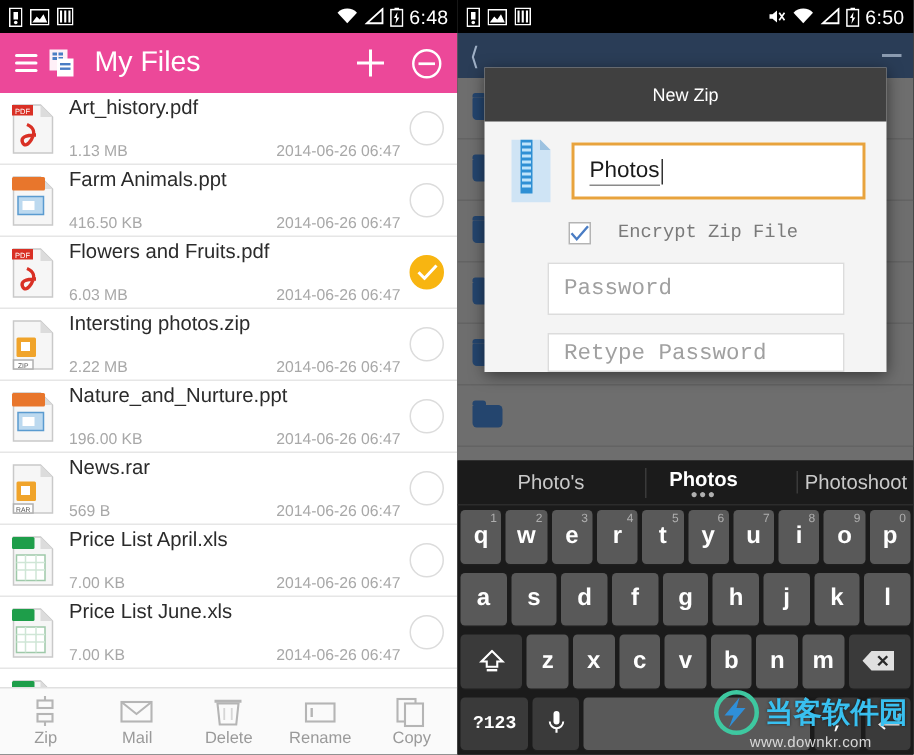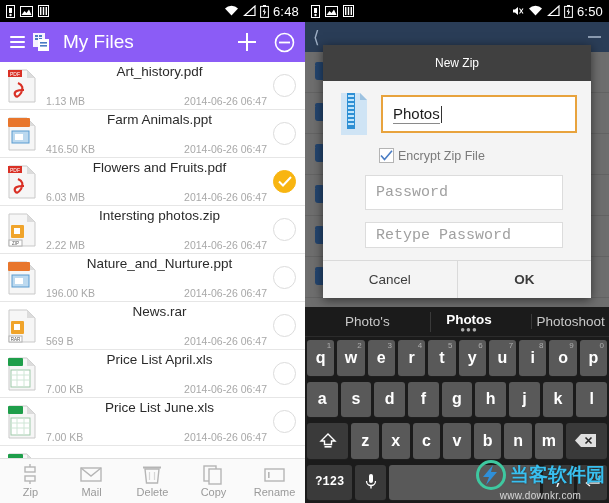--- a/index.html
+++ b/index.html
@@ -20,31 +20,31 @@
   .sb-right { margin-left:auto; display:flex; align-items:center; gap:4px; }
   .sb-clock { font-size:13px; color:#fff; letter-spacing:.2px; }
   .sb-ico { display:block; }
 
   
   .panel-left {
     width:305px; height:503px; background:#fff;
     display:flex; flex-direction:column; position:relative;
   }
   .appbar {
-    height:40px; background:#8b5cf6; display:flex; align-items:center;
+    height:40px; background:#ec4899; display:flex; align-items:center;
     padding:0 10px; flex:0 0 auto;
   }
   .appbar-title {
     color:#fff; font-size:19px; margin-left:9px; font-weight:400;
   }
   .appbar-actions { margin-left:auto; display:flex; align-items:center; gap:16px; }
   .hamburger { display:flex; flex-direction:column; gap:3px; width:15px; }
   .hamburger i { display:block; height:2px; background:#fff; border-radius:1px; }
 
-  .filelist { flex:1 1 auto; overflow:hidden; background:#fff;text-align:center; }
+  .filelist { flex:1 1 auto; overflow:hidden; background:#fff; }
   .filerow {
     height:48px; display:flex; align-items:center;
     padding:0 9px 0 7px; border-bottom:1px solid #e6e6e6;
     position:relative;
   }
   .ficon { width:30px; height:34px; flex:0 0 auto; margin-right:9px; }
   .fmeta { flex:1 1 auto; min-width:0; }
   .fname {
     font-size:13.5px; color:#2b2b2b; line-height:16px;
     white-space:nowrap; overflow:hidden; text-overflow:ellipsis;
@@ -111,21 +111,21 @@
     flex:1 1 auto; height:38px; background:#fff;
     border:2px solid #e8a33d; display:flex; align-items:center;
     padding:0 10px;
   }
   .nameval {
     font-size:15px; color:#1a1a1a;
     border-bottom:1px solid #8a8a8a; padding-bottom:1px;
   }
   .caret { width:1px; height:17px; background:#333; margin-left:1px; }
 
-  .checkrow { display:flex; align-items:flex-end; gap:4px; margin:13px 0 0 42px; }
+  .checkrow { display:flex; align-items:flex-start; gap:18px; margin:13px 0 0 42px;font-family:Liberation Mono, monospace; }
   .cbox {
     width:15px; height:15px; background:#fff; border:1px solid #b4b4b4;
     display:flex; align-items:center; justify-content:center; flex:0 0 auto;
   }
   .cblabel { font-size:12.5px; color:#7a7a7a; }
 
   .pwfield {
     height:35px; background:#fff; border:1px solid #dcdcdc;
     margin:12px 14px 0 28px; display:flex; align-items:center; padding:12px 10px;
   }
@@ -433,31 +433,31 @@
         <div class="bb-item">
           <svg width="23" height="21" viewBox="0 0 23 21">
             <path d="M4 5 H18 L16.5 19 H5.5 Z" fill="none" stroke="#b5b5b5" stroke-width="1.4"></path>
             <rect x="2" y="2.5" width="18" height="2" fill="#b5b5b5"></rect>
             <path d="M8.5 8 V16 M13.5 8 V16" stroke="#d6d6d6" stroke-width="1.2"></path>
           </svg>
           <span class="bb-label">Delete</span>
         </div>
         <div class="bb-item">
           <svg width="23" height="21" viewBox="0 0 23 21">
+            <rect x="2" y="5" width="19" height="12" fill="none" stroke="#b5b5b5" stroke-width="1.4"></rect>
+            <rect x="5" y="8" width="1.6" height="6" fill="#b5b5b5"></rect>
+          </svg>
+          <span class="bb-label">Rename</span>
+        </div>
+        <div class="bb-item">
+          <svg width="23" height="21" viewBox="0 0 23 21">
             <rect x="2" y="2" width="12" height="15" fill="none" stroke="#b5b5b5" stroke-width="1.4"></rect>
             <rect x="7" y="5" width="12" height="15" fill="#fafafa" stroke="#b5b5b5" stroke-width="1.4"></rect>
           </svg>
           <span class="bb-label">Copy</span>
-        </div>
-        <div class="bb-item">
-          <svg width="23" height="21" viewBox="0 0 23 21">
-            <rect x="2" y="5" width="19" height="12" fill="none" stroke="#b5b5b5" stroke-width="1.4"></rect>
-            <rect x="5" y="8" width="1.6" height="6" fill="#b5b5b5"></rect>
-          </svg>
-          <span class="bb-label">Rename</span>
         </div>
       </div>
   </div>
 
   <div class="panel-right">
 
     <div class="statusbar">
       <div class="sb-left">
         <svg class="sb-ico" width="9" height="13" viewBox="0 0 9 13">
           <rect x="0.5" y="0.5" width="8" height="12" fill="none" stroke="#fff"></rect>
@@ -557,24 +557,20 @@
           </div>
 
           <div class="pwfield">
             <span>Password</span>
           </div>
           <div class="pwfield pw-clip">
             <span>Retype Password</span>
           </div>
         </div>
 
-        <div class="dlg-actions">
-          <div class="dlg-btn">Cancel</div>
-          <div class="dlg-btn primary">OK</div>
-        </div>
       </div>
     </div>
 
     <div class="keyboard">
       <div class="suggestbar">
           <div class="sugg">
             <span>Photo's</span>
           </div>
           <div class="sugg active">
             <span>Photos</span>

